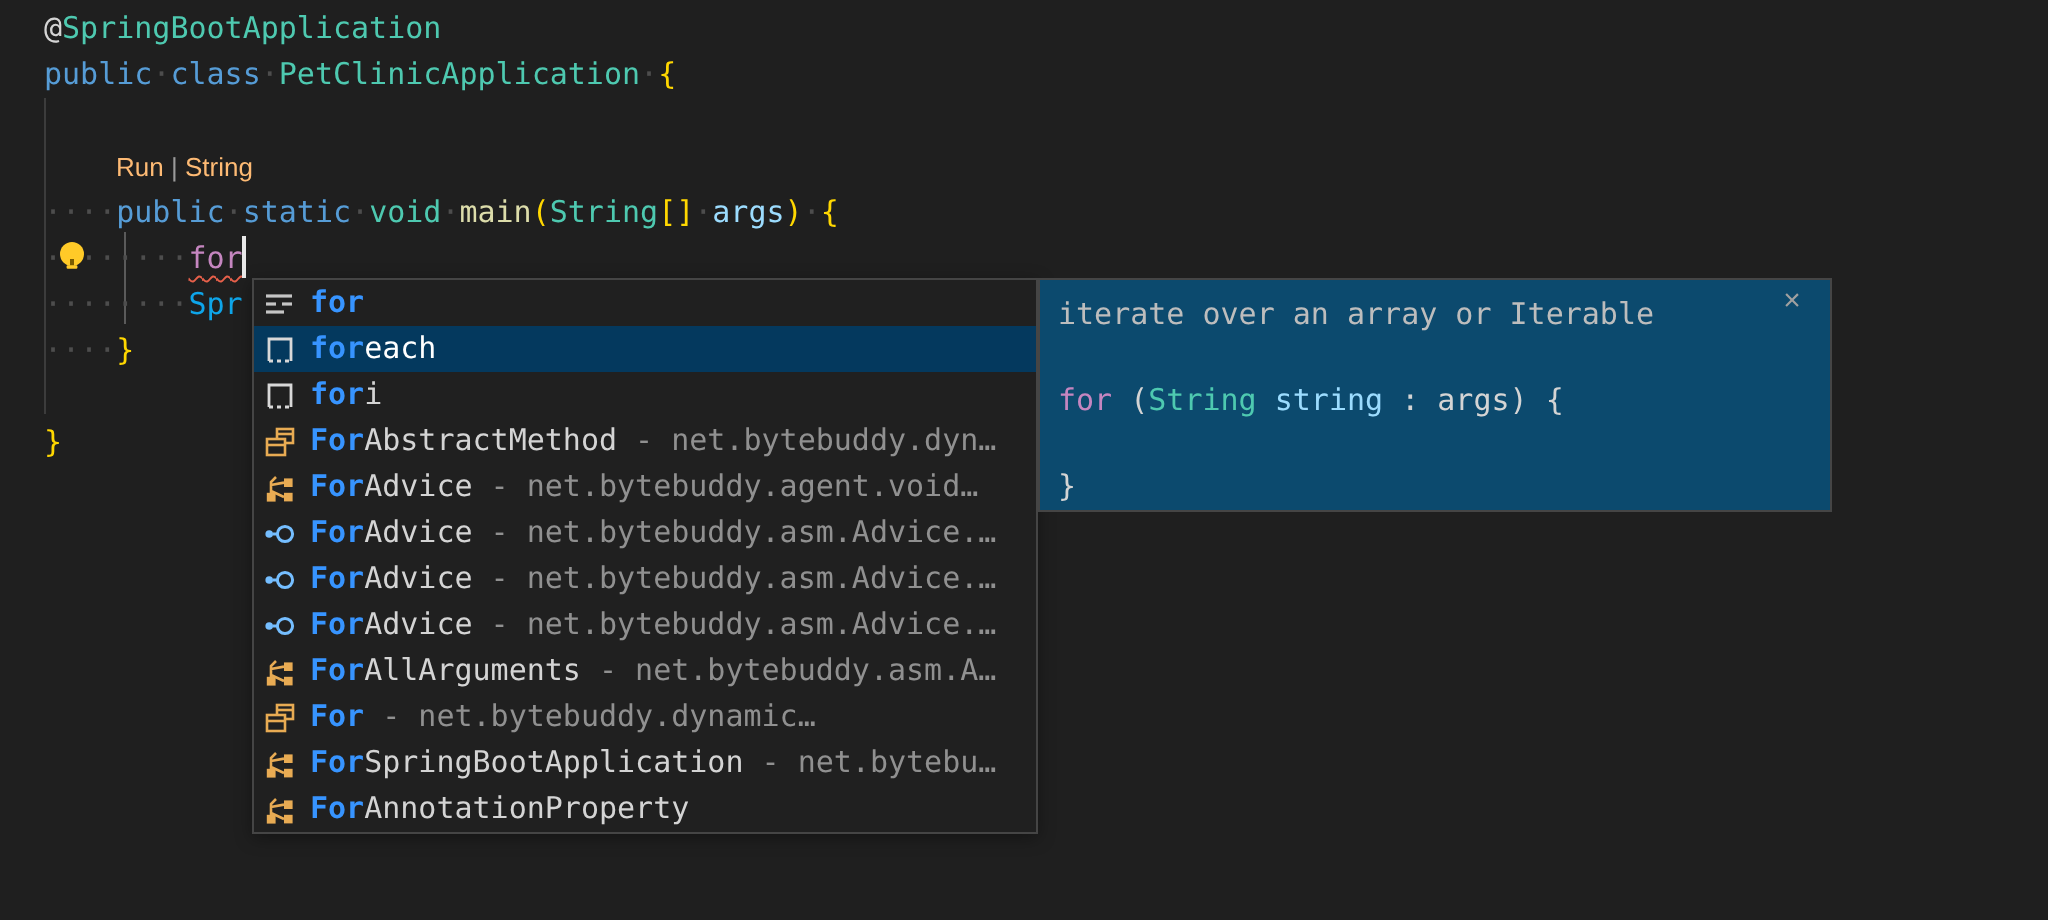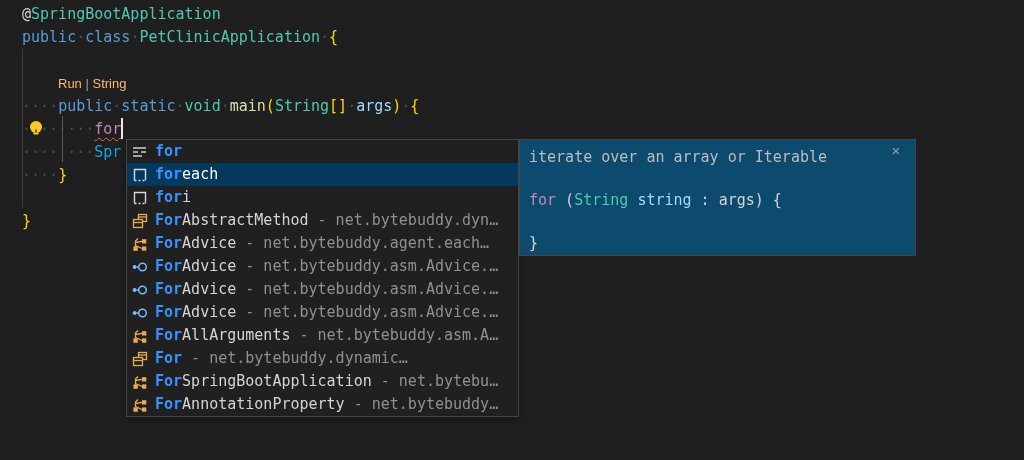--- a/index.html
+++ b/index.html
@@ -85,21 +85,21 @@
               <rect x="6.5" y="1.5" width="8" height="7" stroke="#E8AB53" stroke-width="1.3"></rect>
               <line x1="6.5" y1="4" x2="14.5" y2="4" stroke="#E8AB53" stroke-width="1.3"></line>
               <rect x="1.5" y="6.5" width="9" height="8" fill="#202020" stroke="#E8AB53" stroke-width="1.3"></rect>
               <line x1="1.5" y1="9.5" x2="10.5" y2="9.5" stroke="#E8AB53" stroke-width="1.3"></line>
             </svg></span><span class="m">For</span><span class="r">AbstractMethod</span><span class="q"> - net.bytebuddy.dyn…</span></div>
         <div class="s-row"><span class="ic"><svg width="16" height="16" viewBox="0 0 16 16" fill="none">
               <path d="M3.5 10.5 V5 L6 2.5 M3.5 6.5 L10 5.3 M3.5 9.5 L10 12.5" stroke="#E8AB53" stroke-width="1.3"></path>
               <rect x="10" y="3.2" width="4.3" height="4.3" fill="#E8AB53"></rect>
               <rect x="10" y="10.4" width="4.3" height="4.3" fill="#E8AB53"></rect>
               <rect x="1.4" y="10.4" width="4.4" height="4.4" fill="#E8AB53"></rect>
-            </svg></span><span class="m">For</span><span class="r">Advice</span><span class="q"> - net.bytebuddy.agent.each…</span></div>
+            </svg></span><span class="m">For</span><span class="r">Advice</span><span class="q"> - net.bytebuddy.agent.void…</span></div>
         <div class="s-row"><span class="ic"><svg width="16" height="16" viewBox="0 0 16 16" fill="none">
               <circle cx="10.5" cy="8" r="3.8" stroke="#75BEFF" stroke-width="1.5"></circle>
               <circle cx="2.6" cy="8" r="1.9" fill="#75BEFF"></circle>
               <line x1="4.3" y1="8" x2="6.7" y2="8" stroke="#75BEFF" stroke-width="1.5"></line>
             </svg></span><span class="m">For</span><span class="r">Advice</span><span class="q"> - net.bytebuddy.asm.Advice.…</span></div>
         <div class="s-row"><span class="ic"><svg width="16" height="16" viewBox="0 0 16 16" fill="none">
               <circle cx="10.5" cy="8" r="3.8" stroke="#75BEFF" stroke-width="1.5"></circle>
               <circle cx="2.6" cy="8" r="1.9" fill="#75BEFF"></circle>
               <line x1="4.3" y1="8" x2="6.7" y2="8" stroke="#75BEFF" stroke-width="1.5"></line>
             </svg></span><span class="m">For</span><span class="r">Advice</span><span class="q"> - net.bytebuddy.asm.Advice.…</span></div>
@@ -124,21 +124,21 @@
               <path d="M3.5 10.5 V5 L6 2.5 M3.5 6.5 L10 5.3 M3.5 9.5 L10 12.5" stroke="#E8AB53" stroke-width="1.3"></path>
               <rect x="10" y="3.2" width="4.3" height="4.3" fill="#E8AB53"></rect>
               <rect x="10" y="10.4" width="4.3" height="4.3" fill="#E8AB53"></rect>
               <rect x="1.4" y="10.4" width="4.4" height="4.4" fill="#E8AB53"></rect>
             </svg></span><span class="m">For</span><span class="r">SpringBootApplication</span><span class="q"> - net.bytebu…</span></div>
         <div class="s-row"><span class="ic"><svg width="16" height="16" viewBox="0 0 16 16" fill="none">
               <path d="M3.5 10.5 V5 L6 2.5 M3.5 6.5 L10 5.3 M3.5 9.5 L10 12.5" stroke="#E8AB53" stroke-width="1.3"></path>
               <rect x="10" y="3.2" width="4.3" height="4.3" fill="#E8AB53"></rect>
               <rect x="10" y="10.4" width="4.3" height="4.3" fill="#E8AB53"></rect>
               <rect x="1.4" y="10.4" width="4.4" height="4.4" fill="#E8AB53"></rect>
-            </svg></span><span class="m">For</span><span class="r">AnnotationProperty</span><span class="q"> - net.bytebuddy…</span></div>
+            </svg></span><span class="m">For</span><span class="r">AnnotationProperty</span></div>
       </div>
   </div>
 
   <div id="docs">
     <div class="d-line" id="docs-summary" style="top:6px;">iterate over an array or Iterable</div>
     <div class="d-line" style="top:49px;"><span style="color: rgb(197, 134, 192);">for</span><span style="color: rgb(212, 212, 212);"> (</span><span style="color: rgb(78, 201, 176);">String</span><span style="color: rgb(212, 212, 212);"> </span><span style="color: rgb(156, 220, 254);">string</span><span style="color: rgb(212, 212, 212);"> : </span><span style="color: rgb(212, 212, 212);">args</span><span style="color: rgb(212, 212, 212);">) {</span></div>
     <div class="d-line" style="top:92px;"><span style="color: rgb(212, 212, 212);">}</span></div>
     <div id="docs-close">×</div>
   </div>
 

